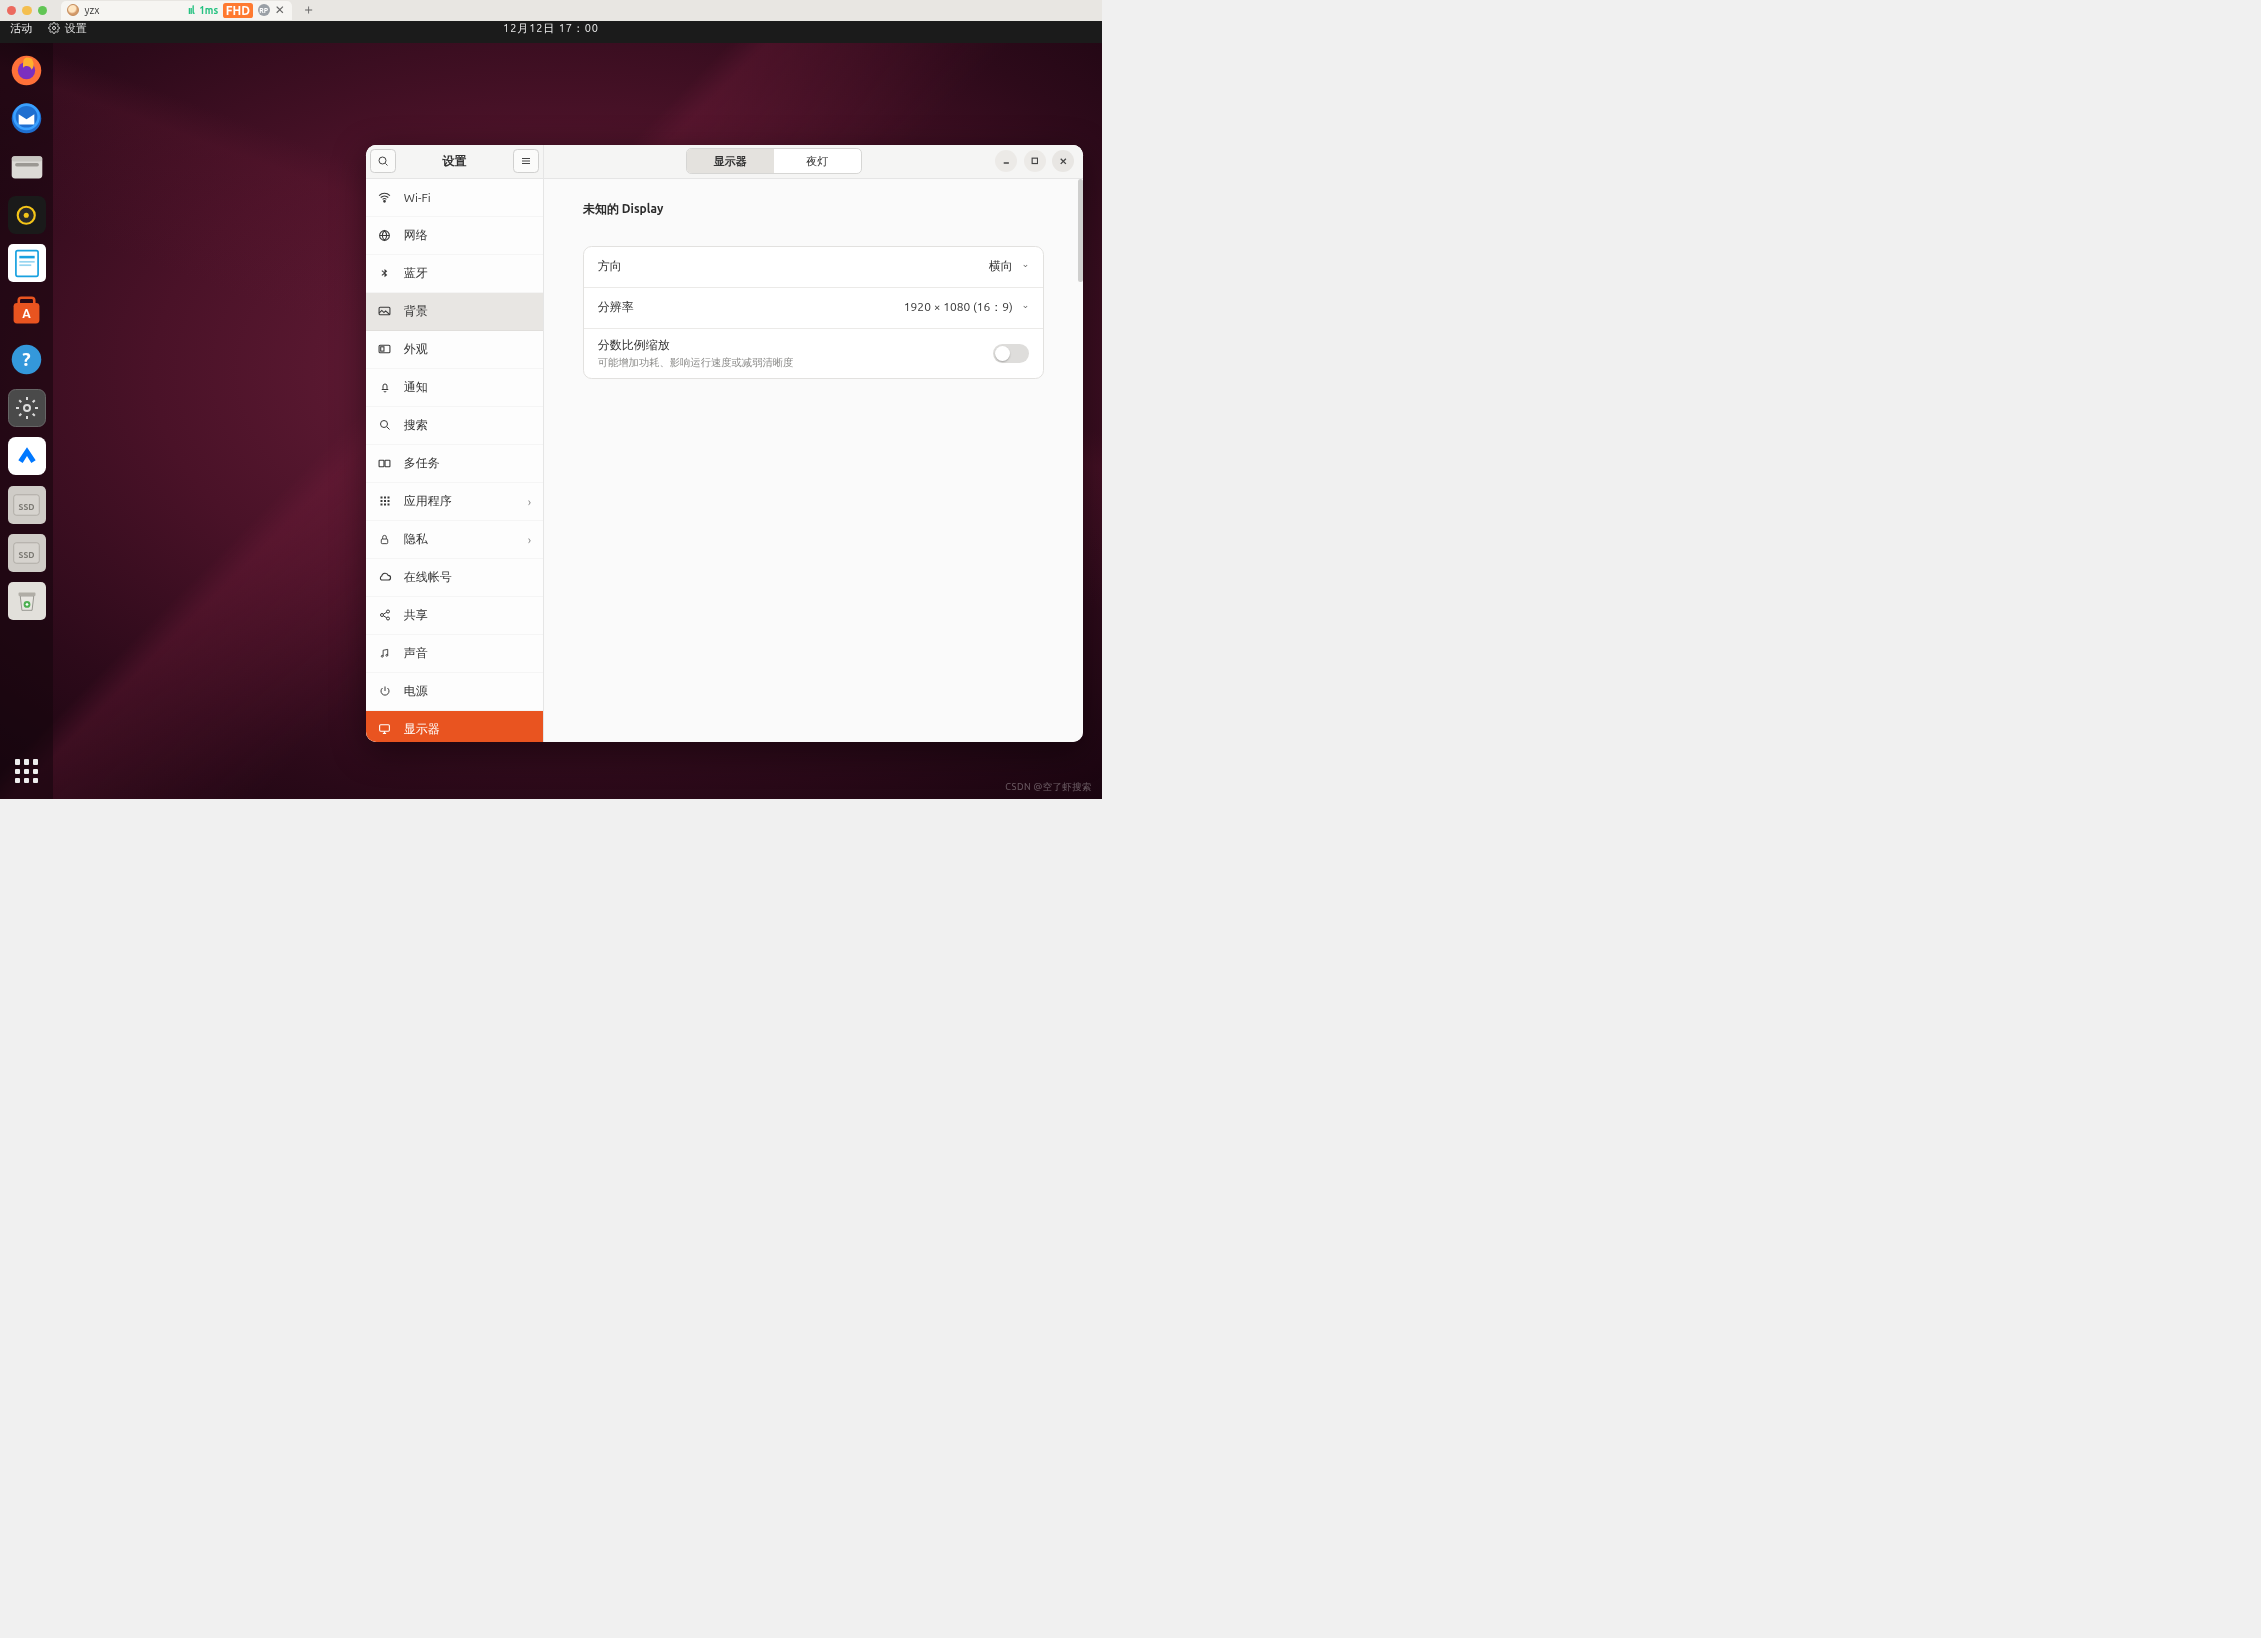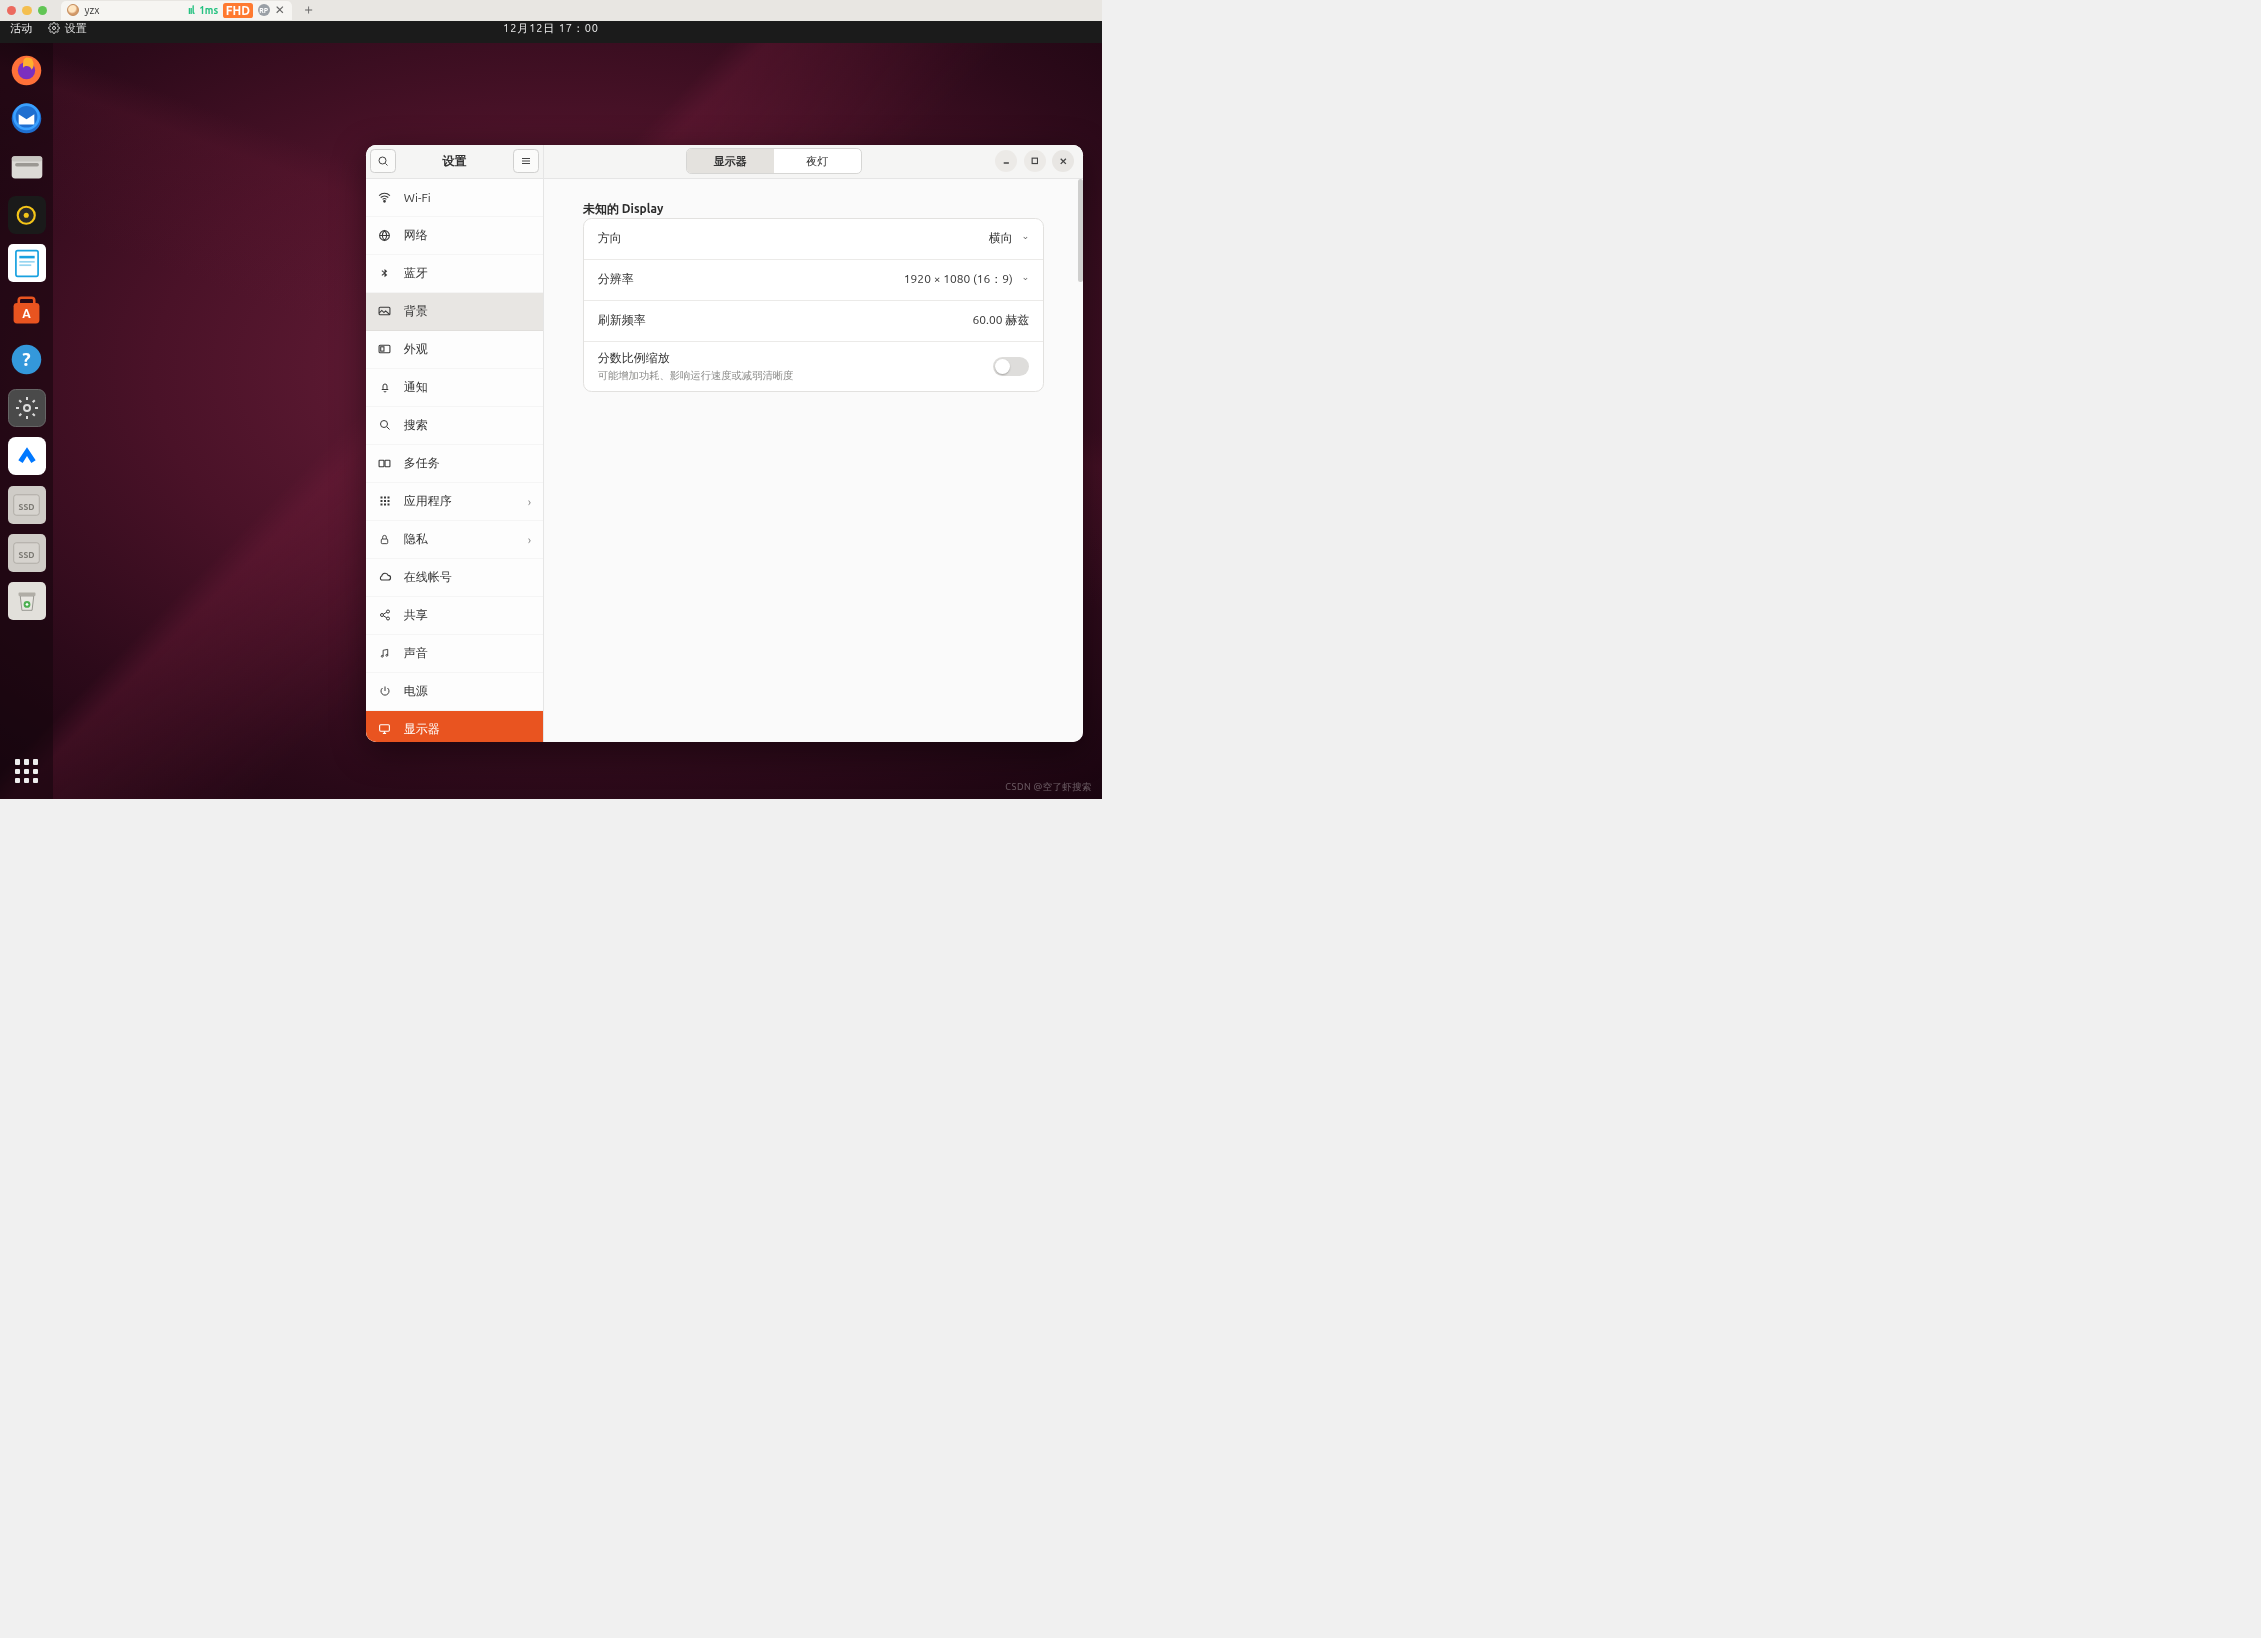--- a/index.html
+++ b/index.html
@@ -56,21 +56,21 @@
 .main { flex: 1; background: #fafafa; display: flex; flex-direction: column; }
 .mn-header { height: 34px; background: #f5f5f4; border-bottom: 0.9px solid #e5e5e5; display: flex; align-items: center; padding: 0 8.6px; }
 .segtabs { margin: 0 auto; display: flex; border: 0.9px solid #d6d6d4; border-radius: 5.1px; overflow: hidden; background:#fff; }
 .segtab { width: 87px; height: 24px; display:flex; align-items:center; justify-content:center; font-size: 11px; color:#333; cursor:pointer; }
 .segtab.active { background: #e4e2de; font-weight:600; }
 .winctrls { display: flex; gap: 6.8px; }
 .wc { width: 22px; height: 22px; border-radius: 50%; background: #eceae7; display:flex; align-items:center; justify-content:center; color:#444; font-size:9.4px; cursor:pointer; }
 .wc.close { background: #e8e6e3; }
 
 .content { padding: 22px 39px; }
-.sect-title { font-size: 12px; font-weight: 700; color: #2b2b2b; margin-bottom: 0; }
+.sect-title { font-size: 12px; font-weight: 700; color: #2b2b2b; margin-bottom: 28px; }
 .panel { border: 0.9px solid #e2e1df; border-radius: 8.6px; background: #fff; }
 .row { min-height: 41px; display: flex; align-items: center; padding: 0 13.7px; border-bottom: 0.9px solid #ebeae8; font-size: 12px; color: #333; }
 .row:last-child { border-bottom: none; }
 .row .lab { flex: 0 0 auto; }
 .row .val { margin-left: auto; color: #333; display:flex; align-items:flex-start; gap:8.6px; }
 .row .sub { font-size: 10.3px; color: #8a8a88; margin-top: 1.7px; }
 .chevd { color:#6b6b6b; font-size:9.4px; }
 .scalebtns { display:flex; border:0.9px solid #dcdbd9; border-radius:5.1px; overflow:hidden; margin-left:auto; }
 .scalebtn { width:53px; height:26px; display:flex; align-items:center; justify-content:center; font-size:11px; cursor:pointer; background:#fff; }
 .scalebtn.active { background:#ecebe8; font-weight:600; }
@@ -409,26 +409,20 @@
                 <span class="chevd">⌄</span>
               </span>
           </div>
           <div class="row">
             <span class="lab">分辨率</span>
             <span class="val">
                 <span>1920 × 1080 (16：9)</span>
                 <span class="chevd">⌄</span>
               </span>
           </div>
-          <div class="row">
-            <span class="lab">刷新频率</span>
-            <span class="val">
-                <span>60.00 赫兹</span>
-              </span>
-          </div>
           <div class="row" style="padding-top:8.6px;padding-bottom:8.6px;">
             <div>
               <div class="lab">分数比例缩放</div>
               <div class="sub">可能增加功耗、影响运行速度或减弱清晰度</div>
             </div>
             <div class="switch"></div>
           </div>
         </div>
       </div>
     </div>

